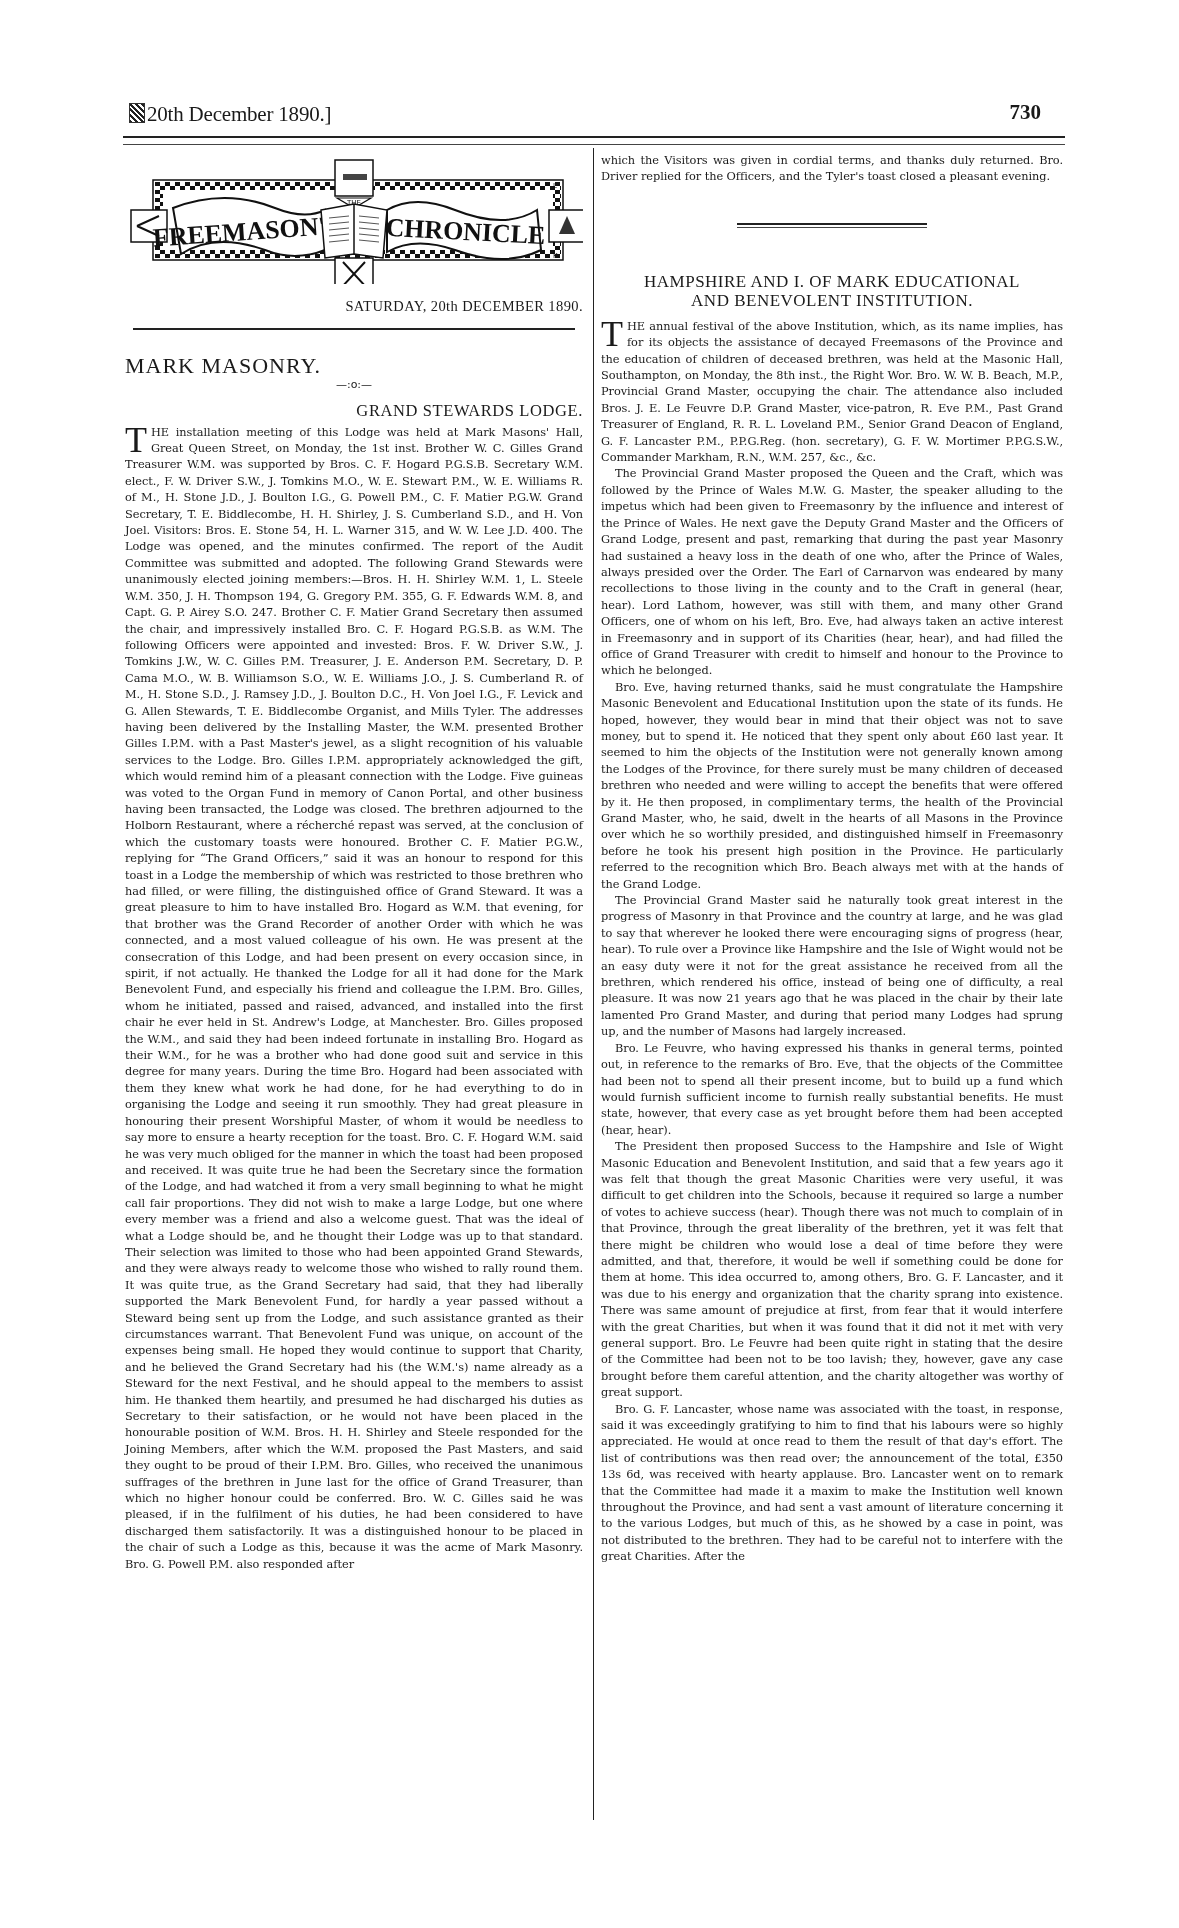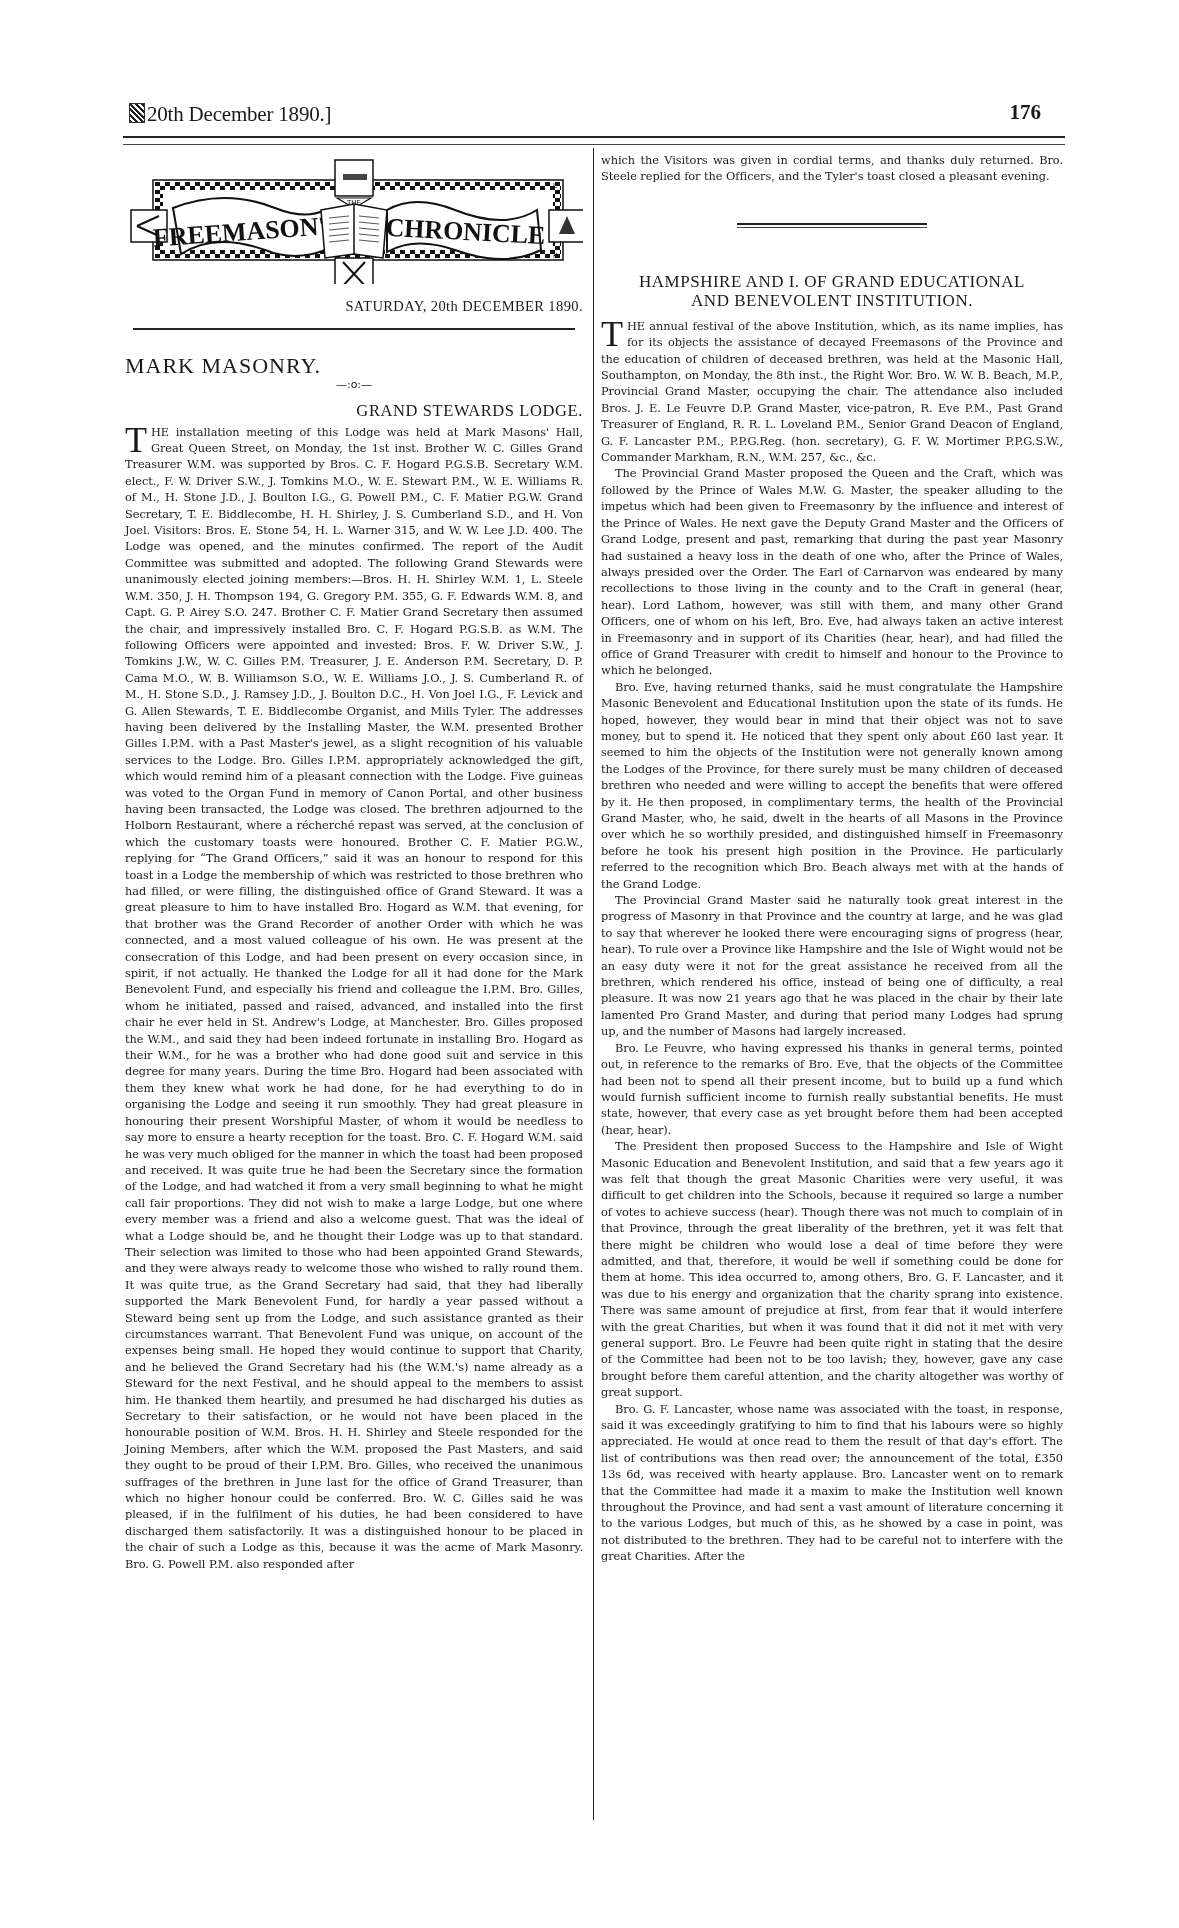--- a/index.html
+++ b/index.html
@@ -36,21 +36,21 @@
   .dropcap { float: left; font-size: 36px; line-height: 28px; margin: 2px 4px 0 0; font-family: "Liberation Serif", serif; }
   .first p { text-indent: 0; }
 </style>
 </head>
 <body>
 
 <div class="page">
 
   <div class="running-head">
     <span class="date"><span class="orn"></span><span>20th December 1890.]</span></span>
-    <span class="pno">176</span>
+    <span class="pno">730</span>
     <div class="head-rule"></div>
   </div>
 
   <div class="col-divider"></div>
 
   <div class="col left">
     <div class="masthead">
       <svg width="458" height="126" viewBox="0 0 458 126">
         <defs>
           <pattern id="chk" width="10" height="8" patternUnits="userSpaceOnUse">
@@ -108,24 +108,24 @@
     <div class="ornament">—:o:—</div>
     <h2 class="sub-title">GRAND STEWARDS LODGE.</h2>
 
     <div class="first">
       <span class="dropcap">T</span>
       <p class="noindent">HE installation meeting of this Lodge was held at Mark Masons' Hall, Great Queen Street, on Monday, the 1st inst. Brother W. C. Gilles Grand Treasurer W.M. was supported by Bros. C. F. Hogard P.G.S.B. Secretary W.M. elect., F. W. Driver S.W., J. Tomkins M.O., W. E. Stewart P.M., W. E. Williams R. of M., H. Stone J.D., J. Boulton I.G., G. Powell P.M., C. F. Matier P.G.W. Grand Secretary, T. E. Biddlecombe, H. H. Shirley, J. S. Cumberland S.D., and H. Von Joel. Visitors: Bros. E. Stone 54, H. L. Warner 315, and W. W. Lee J.D. 400. The Lodge was opened, and the minutes confirmed. The report of the Audit Committee was submitted and adopted. The following Grand Stewards were unanimously elected joining members:—Bros. H. H. Shirley W.M. 1, L. Steele W.M. 350, J. H. Thompson 194, G. Gregory P.M. 355, G. F. Edwards W.M. 8, and Capt. G. P. Airey S.O. 247. Brother C. F. Matier Grand Secretary then assumed the chair, and impressively installed Bro. C. F. Hogard P.G.S.B. as W.M. The following Officers were appointed and invested: Bros. F. W. Driver S.W., J. Tomkins J.W., W. C. Gilles P.M. Treasurer, J. E. Anderson P.M. Secretary, D. P. Cama M.O., W. B. Williamson S.O., W. E. Williams J.O., J. S. Cumberland R. of M., H. Stone S.D., J. Ramsey J.D., J. Boulton D.C., H. Von Joel I.G., F. Levick and G. Allen Stewards, T. E. Biddlecombe Organist, and Mills Tyler. The addresses having been delivered by the Installing Master, the W.M. presented Brother Gilles I.P.M. with a Past Master's jewel, as a slight recognition of his valuable services to the Lodge. Bro. Gilles I.P.M. appropriately acknowledged the gift, which would remind him of a pleasant connection with the Lodge. Five guineas was voted to the Organ Fund in memory of Canon Portal, and other business having been transacted, the Lodge was closed. The brethren adjourned to the Holborn Restaurant, where a récherché repast was served, at the conclusion of which the customary toasts were honoured. Brother C. F. Matier P.G.W., replying for “The Grand Officers,” said it was an honour to respond for this toast in a Lodge the membership of which was restricted to those brethren who had filled, or were filling, the distinguished office of Grand Steward. It was a great pleasure to him to have installed Bro. Hogard as W.M. that evening, for that brother was the Grand Recorder of another Order with which he was connected, and a most valued colleague of his own. He was present at the consecration of this Lodge, and had been present on every occasion since, in spirit, if not actually. He thanked the Lodge for all it had done for the Mark Benevolent Fund, and especially his friend and colleague the I.P.M. Bro. Gilles, whom he initiated, passed and raised, advanced, and installed into the first chair he ever held in St. Andrew's Lodge, at Manchester. Bro. Gilles proposed the W.M., and said they had been indeed fortunate in installing Bro. Hogard as their W.M., for he was a brother who had done good suit and service in this degree for many years. During the time Bro. Hogard had been associated with them they knew what work he had done, for he had everything to do in organising the Lodge and seeing it run smoothly. They had great pleasure in honouring their present Worshipful Master, of whom it would be needless to say more to ensure a hearty reception for the toast. Bro. C. F. Hogard W.M. said he was very much obliged for the manner in which the toast had been proposed and received. It was quite true he had been the Secretary since the formation of the Lodge, and had watched it from a very small beginning to what he might call fair proportions. They did not wish to make a large Lodge, but one where every member was a friend and also a welcome guest. That was the ideal of what a Lodge should be, and he thought their Lodge was up to that standard. Their selection was limited to those who had been appointed Grand Stewards, and they were always ready to welcome those who wished to rally round them. It was quite true, as the Grand Secretary had said, that they had liberally supported the Mark Benevolent Fund, for hardly a year passed without a Steward being sent up from the Lodge, and such assistance granted as their circumstances warrant. That Benevolent Fund was unique, on account of the expenses being small. He hoped they would continue to support that Charity, and he believed the Grand Secretary had his (the W.M.'s) name already as a Steward for the next Festival, and he should appeal to the members to assist him. He thanked them heartily, and presumed he had discharged his duties as Secretary to their satisfaction, or he would not have been placed in the honourable position of W.M. Bros. H. H. Shirley and Steele responded for the Joining Members, after which the W.M. proposed the Past Masters, and said they ought to be proud of their I.P.M. Bro. Gilles, who received the unanimous suffrages of the brethren in June last for the office of Grand Treasurer, than which no higher honour could be conferred. Bro. W. C. Gilles said he was pleased, if in the fulfilment of his duties, he had been considered to have discharged them satisfactorily. It was a distinguished honour to be placed in the chair of such a Lodge as this, because it was the acme of Mark Masonry. Bro. G. Powell P.M. also responded after</p>
     </div>
   </div>
 
   <div class="col right">
-    <p class="noindent">which the Visitors was given in cordial terms, and thanks duly returned. Bro. Steele replied for the Officers, and the Tyler's toast closed a pleasant evening.</p>
+    <p class="noindent">which the Visitors was given in cordial terms, and thanks duly returned. Bro. Driver replied for the Officers, and the Tyler's toast closed a pleasant evening.</p>
     <div class="short-rule"></div>
     <h2 class="right-title">
-      <span>HAMPSHIRE AND I. OF GRAND EDUCATIONAL</span><br>
+      <span>HAMPSHIRE AND I. OF MARK EDUCATIONAL</span><br>
       <span>AND BENEVOLENT INSTITUTION.</span>
     </h2>
     <div class="first">
       <span class="dropcap">T</span>
       <p class="noindent">HE annual festival of the above Institution, which, as its name implies, has for its objects the assistance of decayed Freemasons of the Province and the education of children of deceased brethren, was held at the Masonic Hall, Southampton, on Monday, the 8th inst., the Right Wor. Bro. W. W. B. Beach, M.P., Provincial Grand Master, occupying the chair. The attendance also included Bros. J. E. Le Feuvre D.P. Grand Master, vice-patron, R. Eve P.M., Past Grand Treasurer of England, R. R. L. Loveland P.M., Senior Grand Deacon of England, G. F. Lancaster P.M., P.P.G.Reg. (hon. secretary), G. F. W. Mortimer P.P.G.S.W., Commander Markham, R.N., W.M. 257, &amp;c., &amp;c.</p>
     </div>
     <p>The Provincial Grand Master proposed the Queen and the Craft, which was followed by the Prince of Wales M.W. G. Master, the speaker alluding to the impetus which had been given to Freemasonry by the influence and interest of the Prince of Wales. He next gave the Deputy Grand Master and the Officers of Grand Lodge, present and past, remarking that during the past year Masonry had sustained a heavy loss in the death of one who, after the Prince of Wales, always presided over the Order. The Earl of Carnarvon was endeared by many recollections to those living in the county and to the Craft in general (hear, hear). Lord Lathom, however, was still with them, and many other Grand Officers, one of whom on his left, Bro. Eve, had always taken an active interest in Freemasonry and in support of its Charities (hear, hear), and had filled the office of Grand Treasurer with credit to himself and honour to the Province to which he belonged.</p>
     <p>Bro. Eve, having returned thanks, said he must congratulate the Hampshire Masonic Benevolent and Educational Institution upon the state of its funds. He hoped, however, they would bear in mind that their object was not to save money, but to spend it. He noticed that they spent only about £60 last year. It seemed to him the objects of the Institution were not generally known among the Lodges of the Province, for there surely must be many children of deceased brethren who needed and were willing to accept the benefits that were offered by it. He then proposed, in complimentary terms, the health of the Provincial Grand Master, who, he said, dwelt in the hearts of all Masons in the Province over which he so worthily presided, and distinguished himself in Freemasonry before he took his present high position in the Province. He particularly referred to the recognition which Bro. Beach always met with at the hands of the Grand Lodge.</p>
     <p>The Provincial Grand Master said he naturally took great interest in the progress of Masonry in that Province and the country at large, and he was glad to say that wherever he looked there were encouraging signs of progress (hear, hear). To rule over a Province like Hampshire and the Isle of Wight would not be an easy duty were it not for the great assistance he received from all the brethren, which rendered his office, instead of being one of difficulty, a real pleasure. It was now 21 years ago that he was placed in the chair by their late lamented Pro Grand Master, and during that period many Lodges had sprung up, and the number of Masons had largely increased.</p>
     <p>Bro. Le Feuvre, who having expressed his thanks in general terms, pointed out, in reference to the remarks of Bro. Eve, that the objects of the Committee had been not to spend all their present income, but to build up a fund which would furnish sufficient income to furnish really substantial benefits. He must state, however, that every case as yet brought before them had been accepted (hear, hear).</p>

